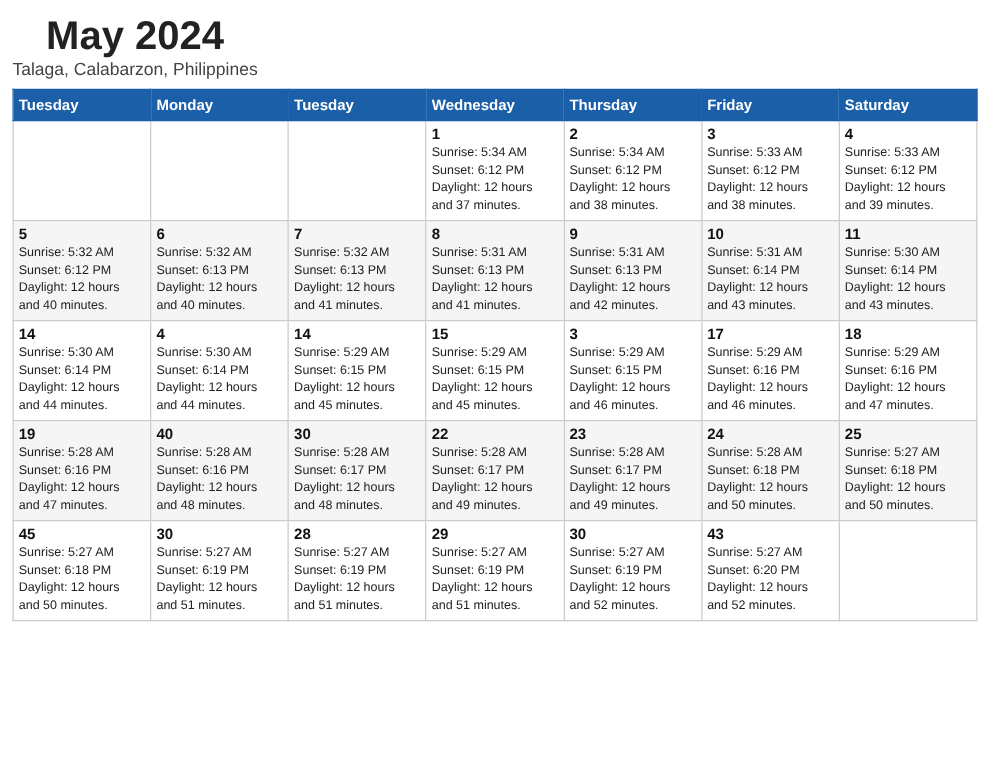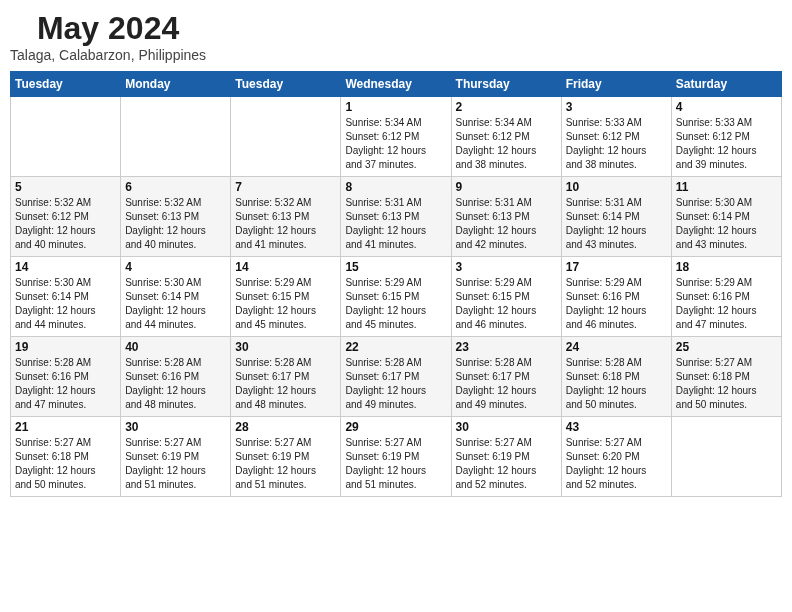--- a/index.html
+++ b/index.html
@@ -290,21 +290,21 @@
         <td>
           <div class="day-number">25</div>
           <div class="day-info" style="white-space: pre-line;">Sunrise: 5:27 AM
 Sunset: 6:18 PM
 Daylight: 12 hours
 and 50 minutes.</div>
         </td>
       </tr>
       <tr>
         <td>
-          <div class="day-number">21</div>
+          <div class="day-number">45</div>
           <div class="day-info" style="white-space: pre-line;">Sunrise: 5:27 AM
 Sunset: 6:18 PM
 Daylight: 12 hours
 and 50 minutes.</div>
         </td>
         <td>
           <div class="day-number">30</div>
           <div class="day-info" style="white-space: pre-line;">Sunrise: 5:27 AM
 Sunset: 6:19 PM
 Daylight: 12 hours

